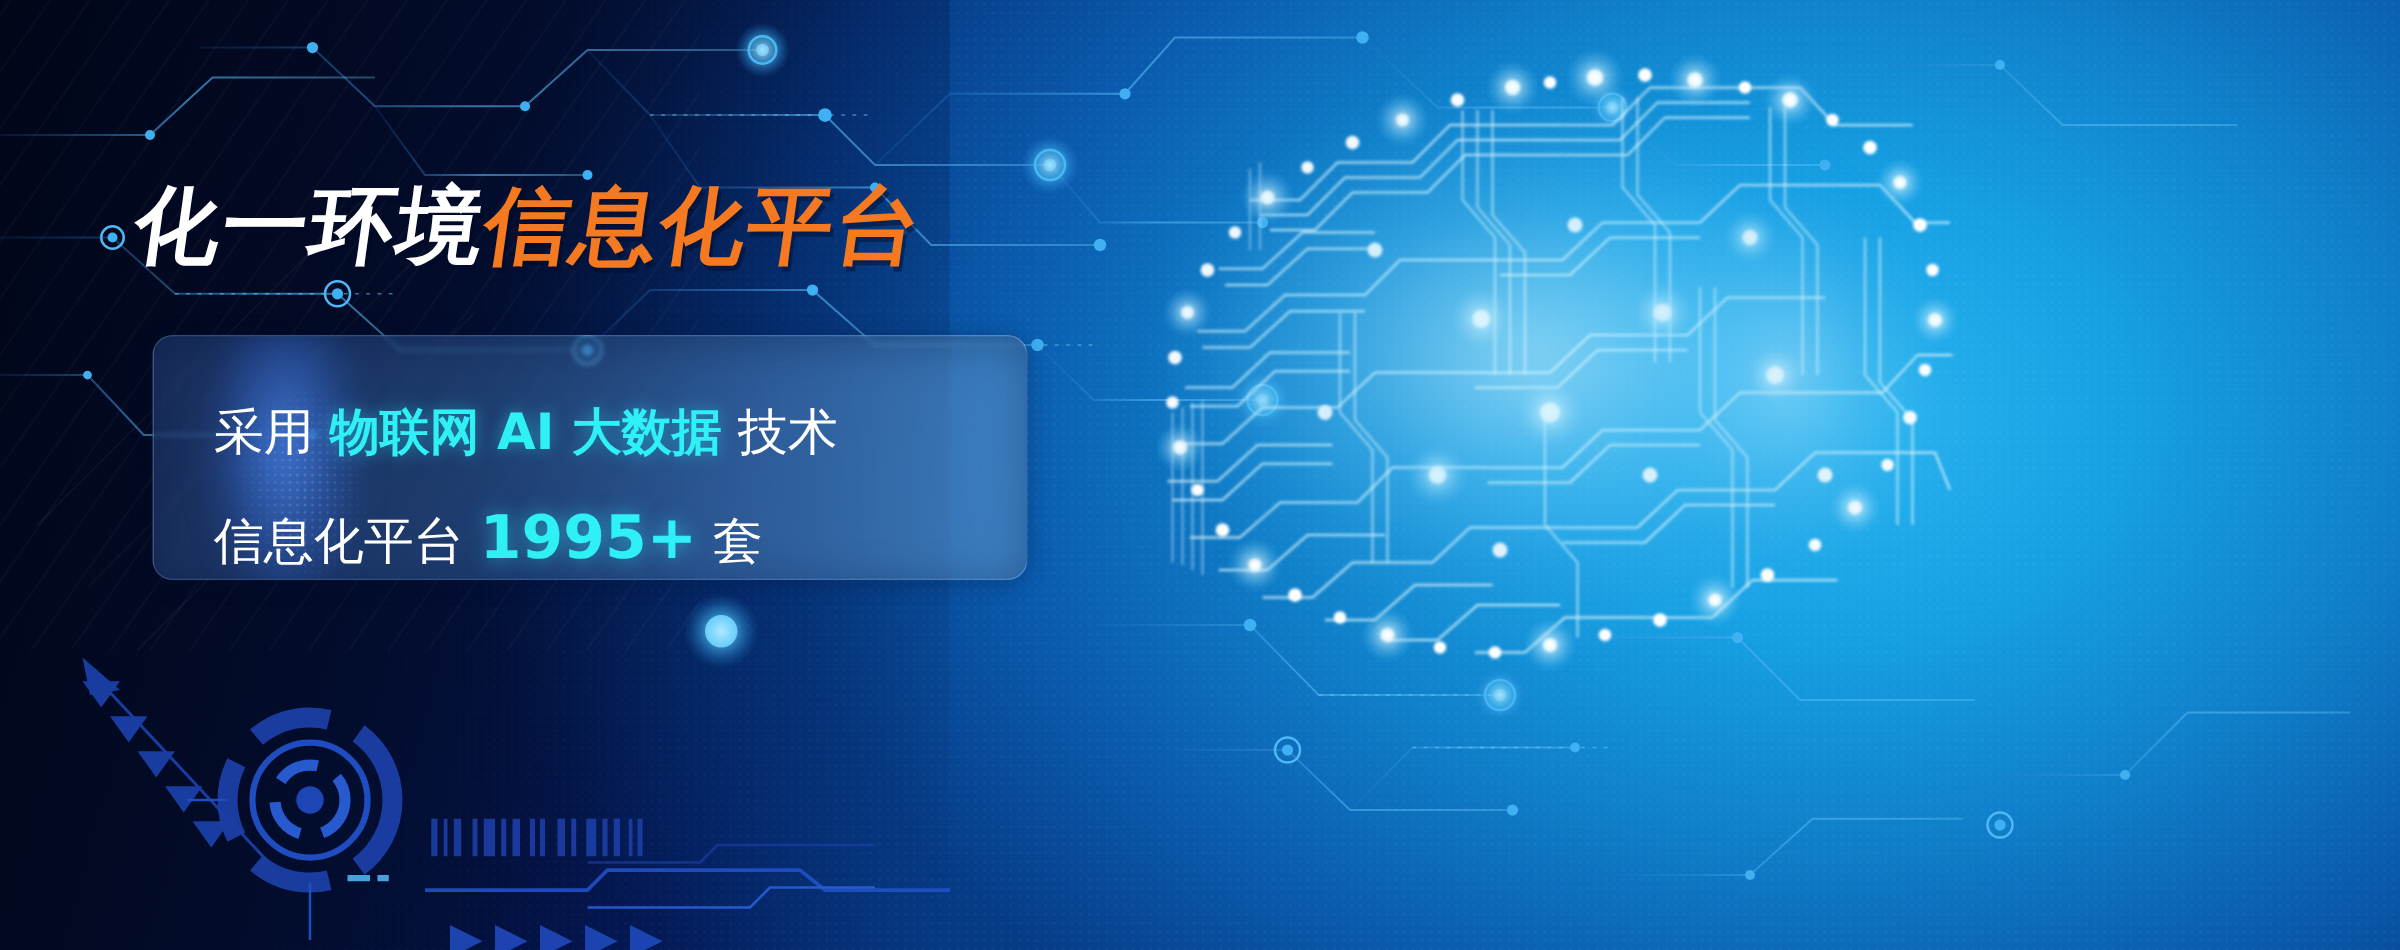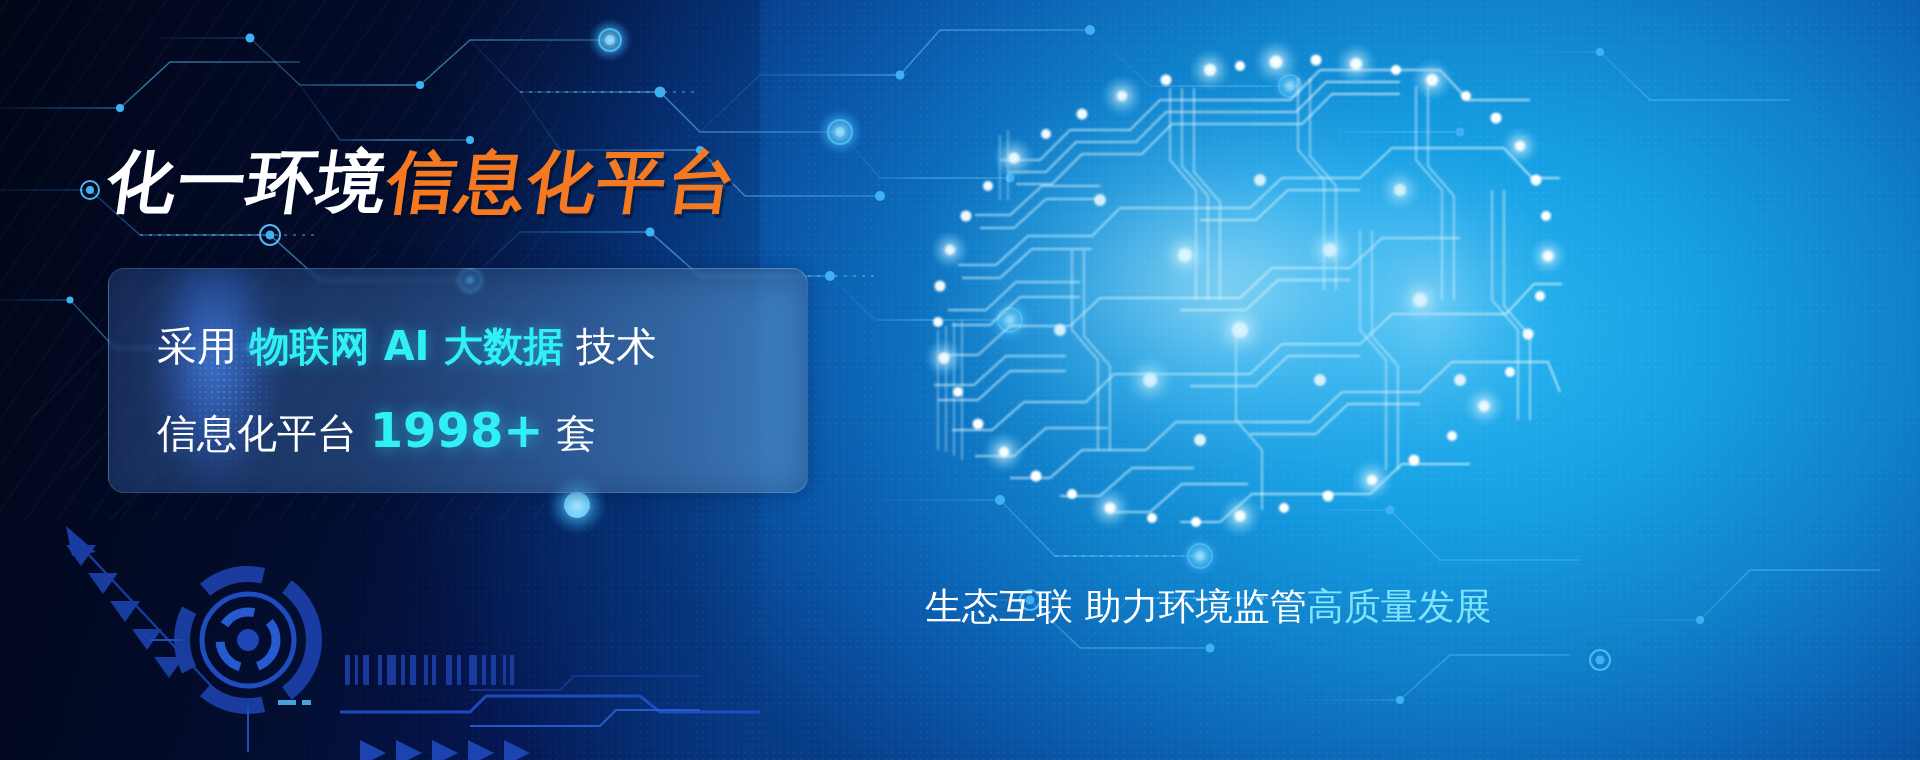--- a/index.html
+++ b/index.html
@@ -56,21 +56,21 @@
     color:#ffffff;
     text-shadow:3px 4px 0 rgba(0,10,40,.55);
   }
   .headline .o{
     color:#f47920;
     text-shadow:3px 4px 0 rgba(0,10,40,.45);
   }
 
   
   .card{
-    position:absolute; left:108px; top:268px; width:700px; height:225px;
+    position:absolute; left:122px; top:268px; width:700px; height:196px;
     border-radius:16px;
     background:linear-gradient(100deg, rgba(46,78,140,.55) 0%, rgba(56,104,168,.52) 38%, rgba(86,140,196,.50) 70%, rgba(120,170,214,.46) 100%);
     border:1px solid rgba(160,200,240,.18);
     box-shadow:0 6px 34px rgba(0,20,60,.35) inset, 0 2px 18px rgba(0,15,50,.30);
     backdrop-filter:blur(2px);
     overflow:hidden;
   }
   .card .cardglow{
     position:absolute; left:40px; top:-6px; width:130px; height:230px;
     background:radial-gradient(ellipse at 50% 42%, rgba(70,130,230,.85) 0%, rgba(50,100,200,.40) 45%, transparent 72%);
@@ -477,22 +477,19 @@
     <div class="carddots"></div>
 
     <div class="cardline l1">
       <span class="t-w">采用</span>
       <span class="t-c">物联网 AI 大数据</span>
       <span class="t-w">技术</span>
     </div>
 
     <div class="cardline l2">
       <span class="t-w">信息化平台</span>
-      <span class="t-num">1998+</span>
+      <span class="t-num">1995+</span>
       <span class="t-w">套</span>
     </div>
   </div>
 
-  <div class="tagline">
-    <span class="t-w">生态互联 助力环境监管</span><span class="t-c">高质量发展</span>
-  </div>
 
 </div>
 
 </body></html>

